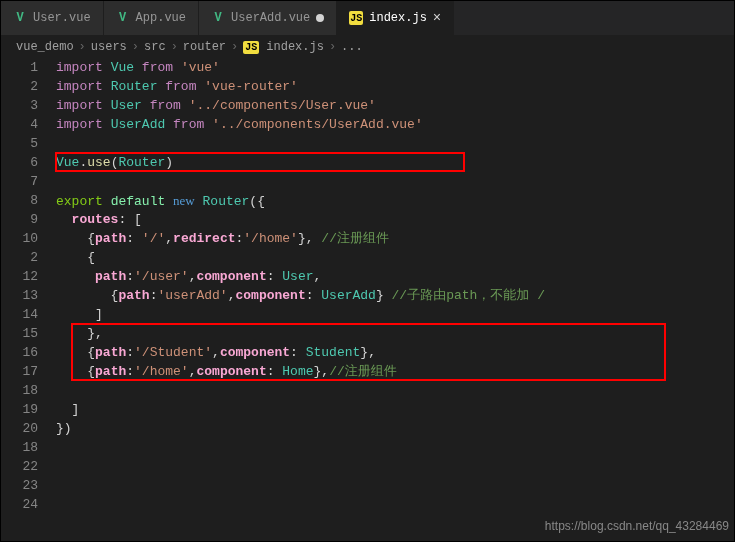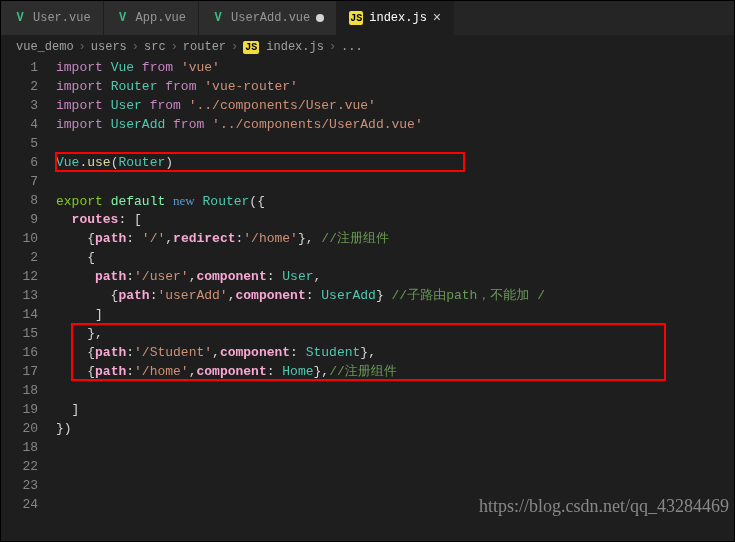--- a/index.html
+++ b/index.html
@@ -99,24 +99,24 @@
       border: 2px solid #ff0000;
       left: 70px;
       top: 322px;
       width: 595px;
       height: 58px;
       pointer-events: none;
     }
     .watermark {
       position: absolute;
       right: 5px;
-      bottom: 24px;
+      bottom: 8px;
       color: #888;
-      font-size: 18px;
-      font-family: Liberation Serif, serif;
+      font-size: 12px;
+      font-family: Liberation Sans, sans-serif;
     }
   </style>
 </head>
 <body>
 
 <div class="tabs">
   <div class="tab">
     <span class="tab-icon vue-icon">V</span>
     <span>User.vue</span>
   </div>

